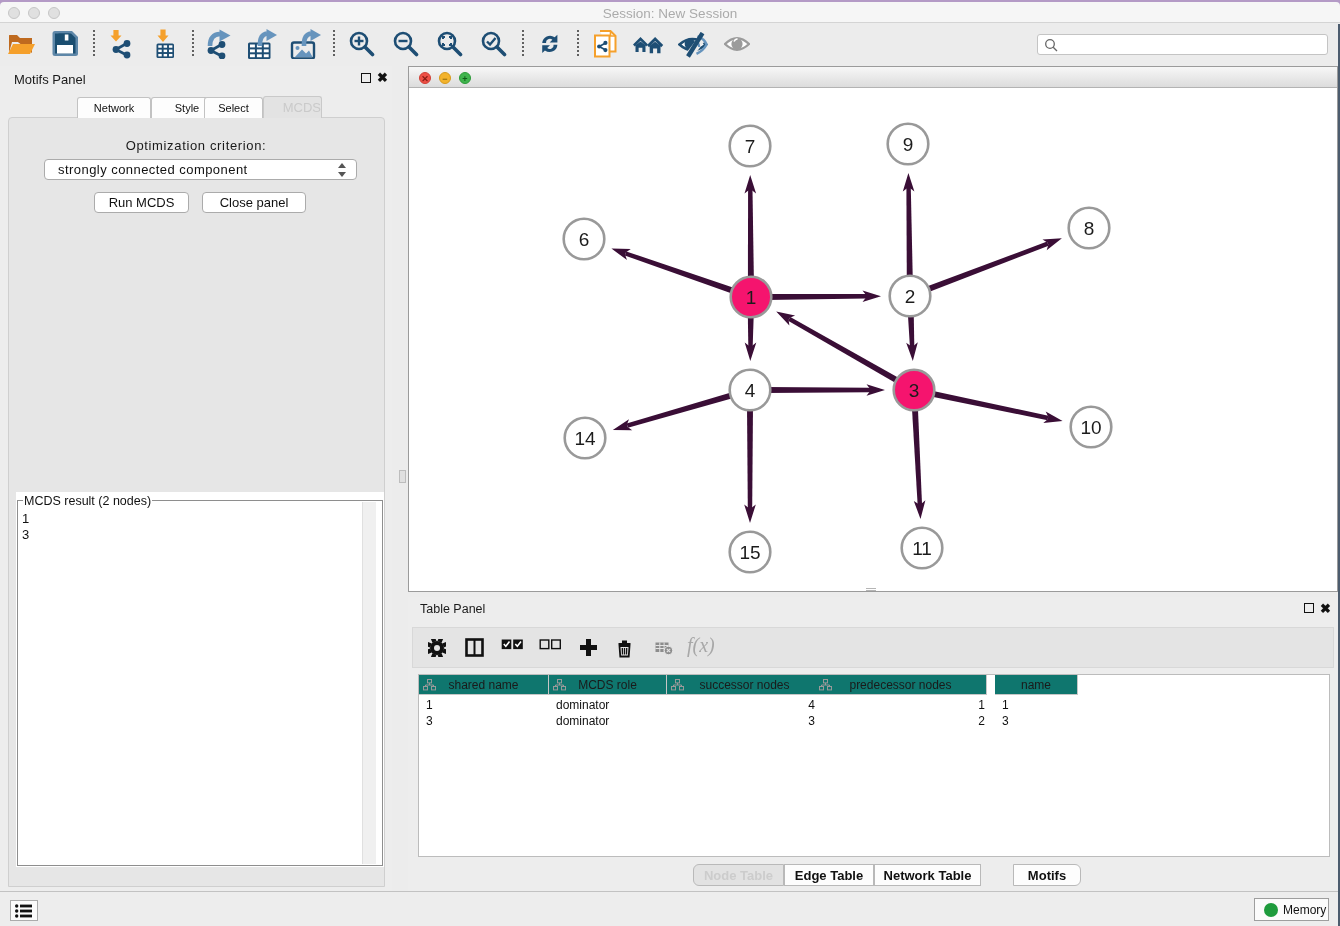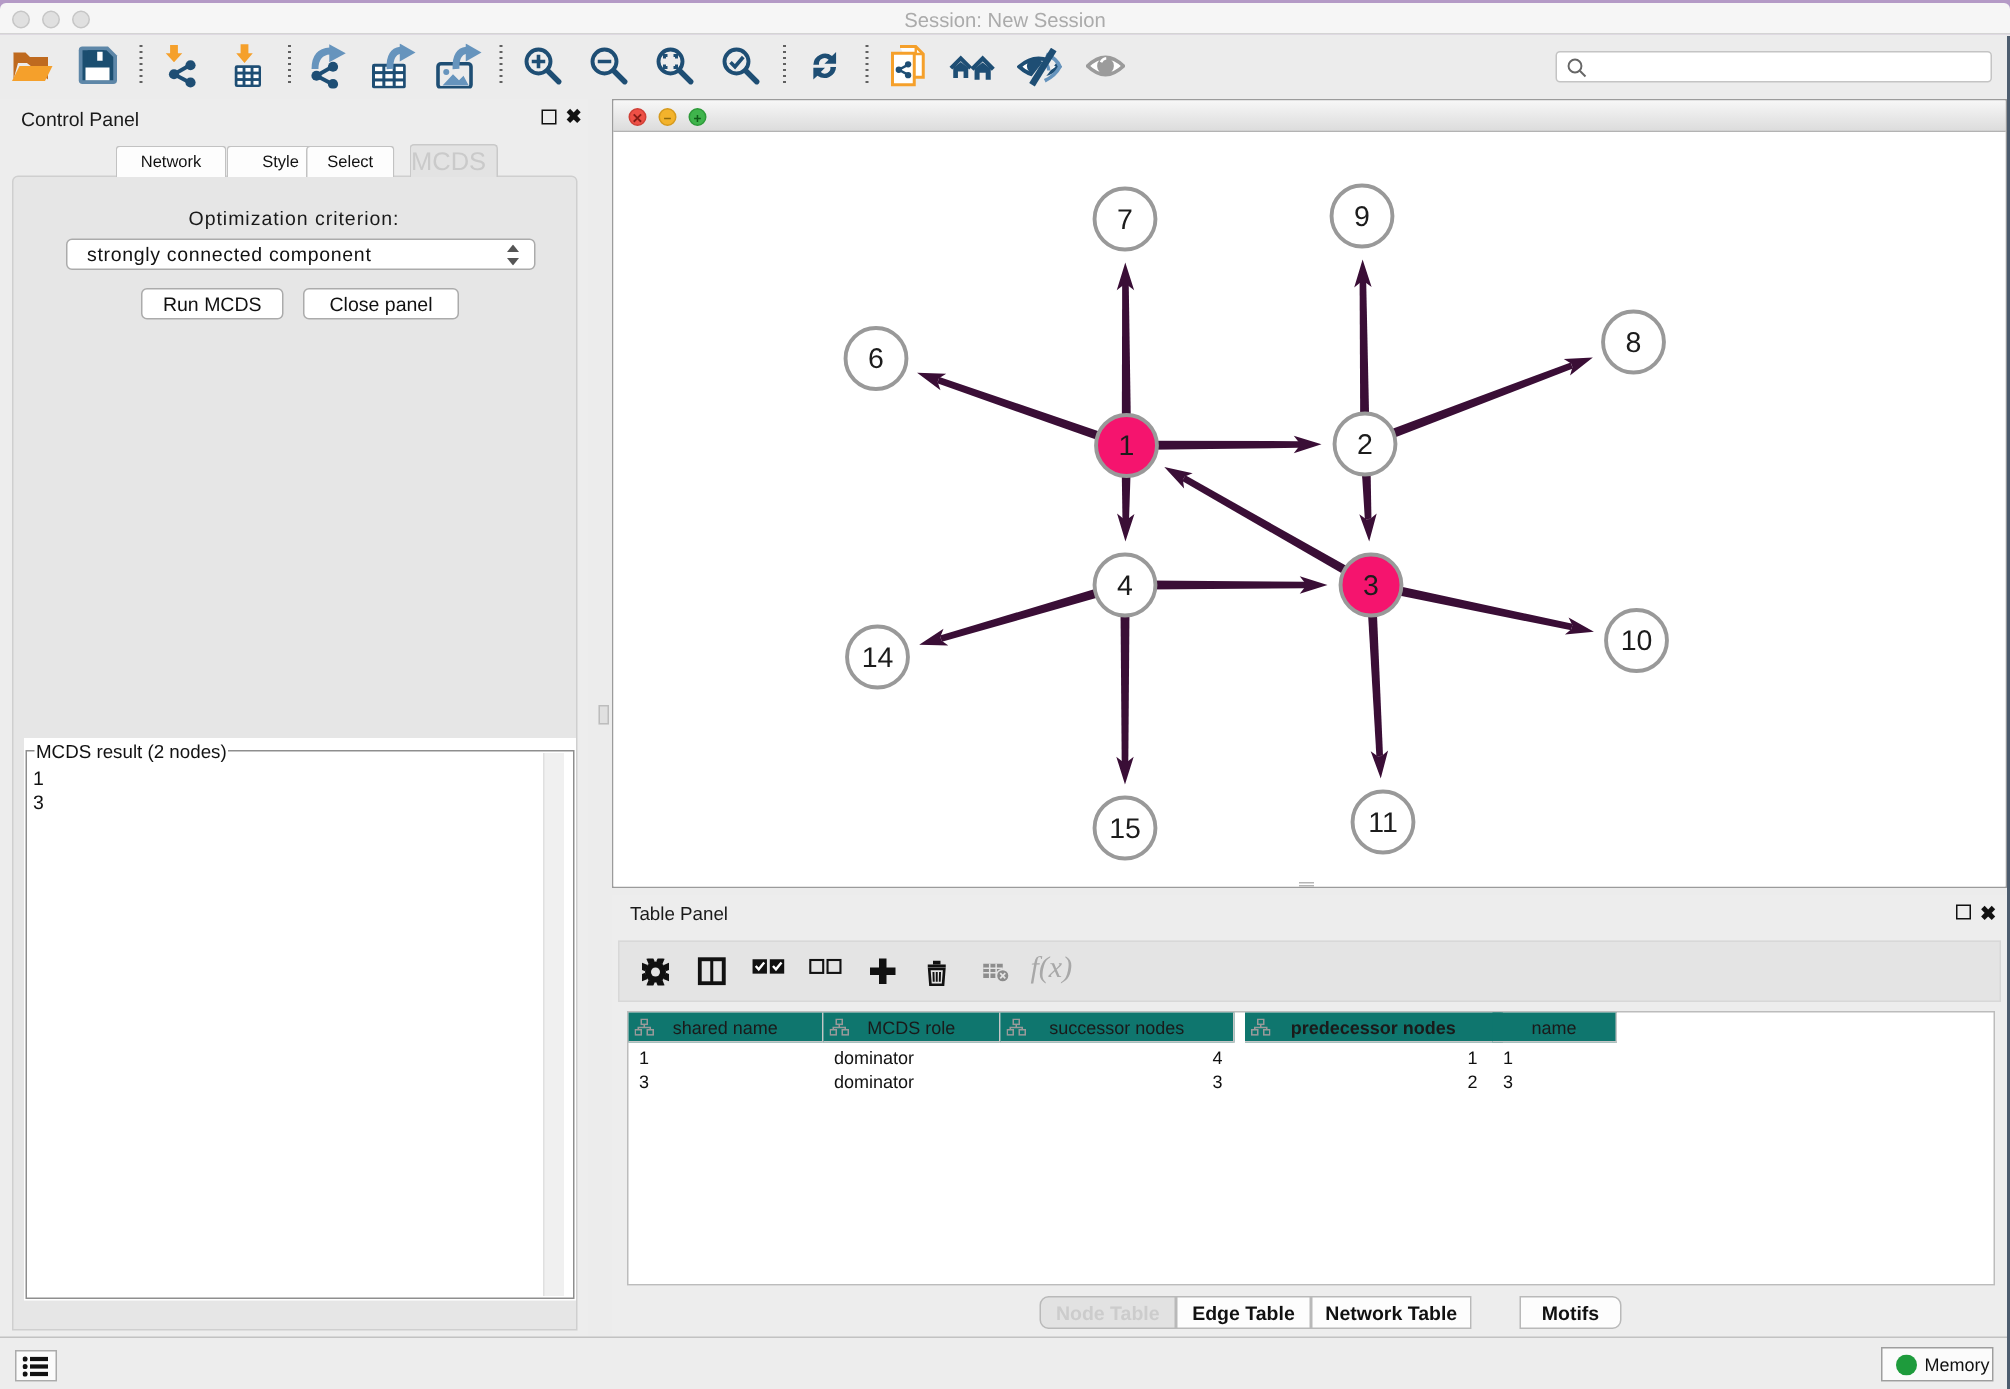--- a/index.html
+++ b/index.html
@@ -18,21 +18,21 @@
 .tbi { position:absolute; top:30px; }
 .tsep { position:absolute; top:30px; width:1.5px; height:28px; background-image:linear-gradient(#606060 1.6px, transparent 1.6px); background-size:1.5px 4px; }
 #search { left:1037px; top:34px; width:291px; height:21px; background:#ffffff; border:1px solid #c4c4c4; border-radius:3px; }
 
 
 #cpanel { left:0; top:66px; width:392px; height:825px; background:#ededed; }
 #cp-title { left:14px; top:72px; font-size:13px; color:#1a1a1a; }
 .minbox { width:10px; height:10px; border:1.6px solid #111; }
 .xicon { font-size:13px; font-weight:bold; color:#111; }
 .cptab { position:absolute; top:97px; height:21px; background:#fdfdfd; border:1px solid #c2c2c2; border-bottom:none; border-radius:3px 3px 0 0; font-size:11px; color:#111; text-align:center; line-height:21px; }
-#tab-mcds { left:263px; top:96px; width:59px; height:22px; background:#e3e3e3; border:1px solid #c9c9c9; border-bottom:none; border-radius:3px 3px 0 0; font-size:17px; color:#cacaca; text-align:left; line-height:22px;margin-left:10px; }
+#tab-mcds { left:263px; top:96px; width:59px; height:22px; background:#e3e3e3; border:1px solid #c9c9c9; border-bottom:none; border-radius:3px 3px 0 0; font-size:13px; color:#cacaca; text-align:right; line-height:22px; }
 #cp-content { left:8px; top:117px; width:377px; height:770px; background:#e6e6e6; border:1px solid #cfcfcf; border-radius:4px 4px 0 0; }
 #optlabel { left:0px; top:138px; width:392px; text-align:center; font-size:13px; color:#1a1a1a; letter-spacing:0.65px; }
 #dropdown { left:44px; top:159px; width:313px; height:21px; background:#ffffff; border:1px solid #ababab; border-radius:4px; font-size:13px; color:#111; line-height:19px; padding-left:13px; letter-spacing:0.45px; }
 .btn { position:absolute; top:192px; height:21px; background:#ffffff; border:1px solid #ababab; border-radius:4px; font-size:13px; color:#111; text-align:center; line-height:19px; }
 #mcdsbox { left:16px; top:492px; width:368px; height:375px; background:#ffffff; }
 #mcdsborder { left:17px; top:500px; width:366px; height:366px; border:1px solid #8e8e8e; }
 #mcdslabel { left:23px; top:494px; font-size:12.5px; color:#111; background:#ffffff; padding:0 1px; }
 #mcdsscroll { left:362px; top:502px; width:14px; height:362px; background:#f0f0f0; border-left:1px solid #e0e0e0; }
 
 
@@ -193,21 +193,21 @@
 <div class="tsep" style="left:522px;"></div>
 <div class="tsep" style="left:577px;"></div>
 <div class="abs" id="search">
     <svg width="15" height="15" style="position:absolute;left:6px;top:2.5px" viewBox="0 0 15 15">
       <circle cx="6" cy="6" r="4.3" fill="none" stroke="#666" stroke-width="1.3"></circle>
       <line x1="9.2" y1="9.2" x2="13" y2="13" stroke="#666" stroke-width="1.3"></line>
     </svg>
   </div>
 
 <div class="abs" id="cpanel"></div>
-<div class="abs" id="cp-title">Control Panel</div>
+<div class="abs" id="cp-title">Motifs Panel</div>
 <div class="abs minbox" style="left:361px; top:73px;"></div>
 <div class="abs xicon" style="left:377px; top:70px;">✖</div>
 <div class="abs" id="cp-content"></div>
 <div class="cptab" style="left:77px; width:74px;">Network</div>
 <div class="cptab" style="left:151px; width:72px;text-align:center;">Style</div>
 <div class="cptab" style="left:204px; width:59px;">Select</div>
 <div id="tab-mcds" class="abs">MCDS</div>
 <div class="abs" id="optlabel">Optimization criterion:</div>
 <div class="abs" id="dropdown">strongly connected component
   <svg width="10" height="14" viewBox="0 0 10 14" style="position:absolute; right:9px; top:3px;">
@@ -351,21 +351,21 @@
           <rect x="0.5" y="7.5" width="4" height="3.4" fill="none" stroke="#9a9a9a" stroke-width="1"></rect>
           <rect x="8.5" y="7.5" width="4" height="3.4" fill="none" stroke="#9a9a9a" stroke-width="1"></rect>
           <path d="M6.5 4 L6.5 6 M2.5 7.5 L2.5 6 L10.5 6 L10.5 7.5" fill="none" stroke="#9a9a9a" stroke-width="1"></path>
         </svg>MCDS role</div>
       <div class="th" style="left:248px; width:156px;"><svg width="13" height="12" viewBox="0 0 13 12" style="position:absolute;left:4px;top:4px;">
           <rect x="4.5" y="0.5" width="4" height="3.4" fill="none" stroke="#9a9a9a" stroke-width="1"></rect>
           <rect x="0.5" y="7.5" width="4" height="3.4" fill="none" stroke="#9a9a9a" stroke-width="1"></rect>
           <rect x="8.5" y="7.5" width="4" height="3.4" fill="none" stroke="#9a9a9a" stroke-width="1"></rect>
           <path d="M6.5 4 L6.5 6 M2.5 7.5 L2.5 6 L10.5 6 L10.5 7.5" fill="none" stroke="#9a9a9a" stroke-width="1"></path>
         </svg>successor nodes</div>
-      <div class="th" style="left:411px; width:172px;font-weight:bold;"><svg width="13" height="12" viewBox="0 0 13 12" style="position:absolute;left:4px;top:4px;">
+      <div class="th" style="left:396px; width:172px;"><svg width="13" height="12" viewBox="0 0 13 12" style="position:absolute;left:4px;top:4px;">
           <rect x="4.5" y="0.5" width="4" height="3.4" fill="none" stroke="#9a9a9a" stroke-width="1"></rect>
           <rect x="0.5" y="7.5" width="4" height="3.4" fill="none" stroke="#9a9a9a" stroke-width="1"></rect>
           <rect x="8.5" y="7.5" width="4" height="3.4" fill="none" stroke="#9a9a9a" stroke-width="1"></rect>
           <path d="M6.5 4 L6.5 6 M2.5 7.5 L2.5 6 L10.5 6 L10.5 7.5" fill="none" stroke="#9a9a9a" stroke-width="1"></path>
         </svg>predecessor nodes</div>
       <div class="th" style="left:576px; width:83px;">name</div>
       <div class="cell" style="left:7px; top:23px;">1</div>
       <div class="cell" style="left:137px; top:23px;">dominator</div>
       <div class="cell" style="left:248px; top:23px; width:148px; text-align:right;">4</div>
       <div class="cell" style="left:404px; top:23px; width:162px; text-align:right;">1</div>

